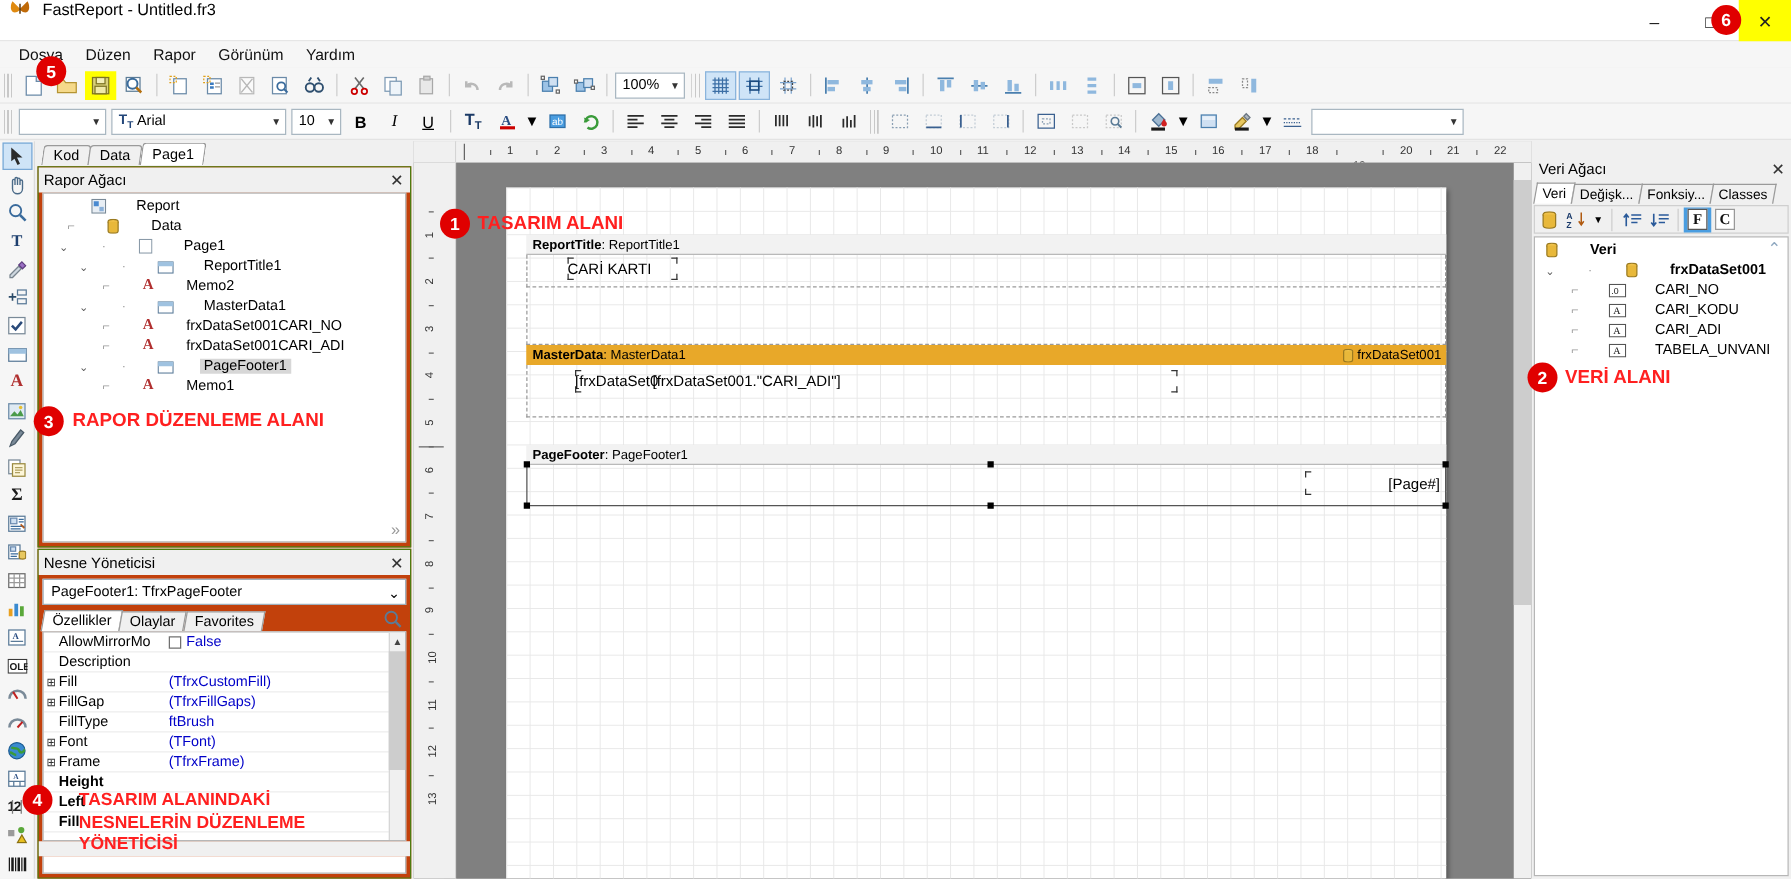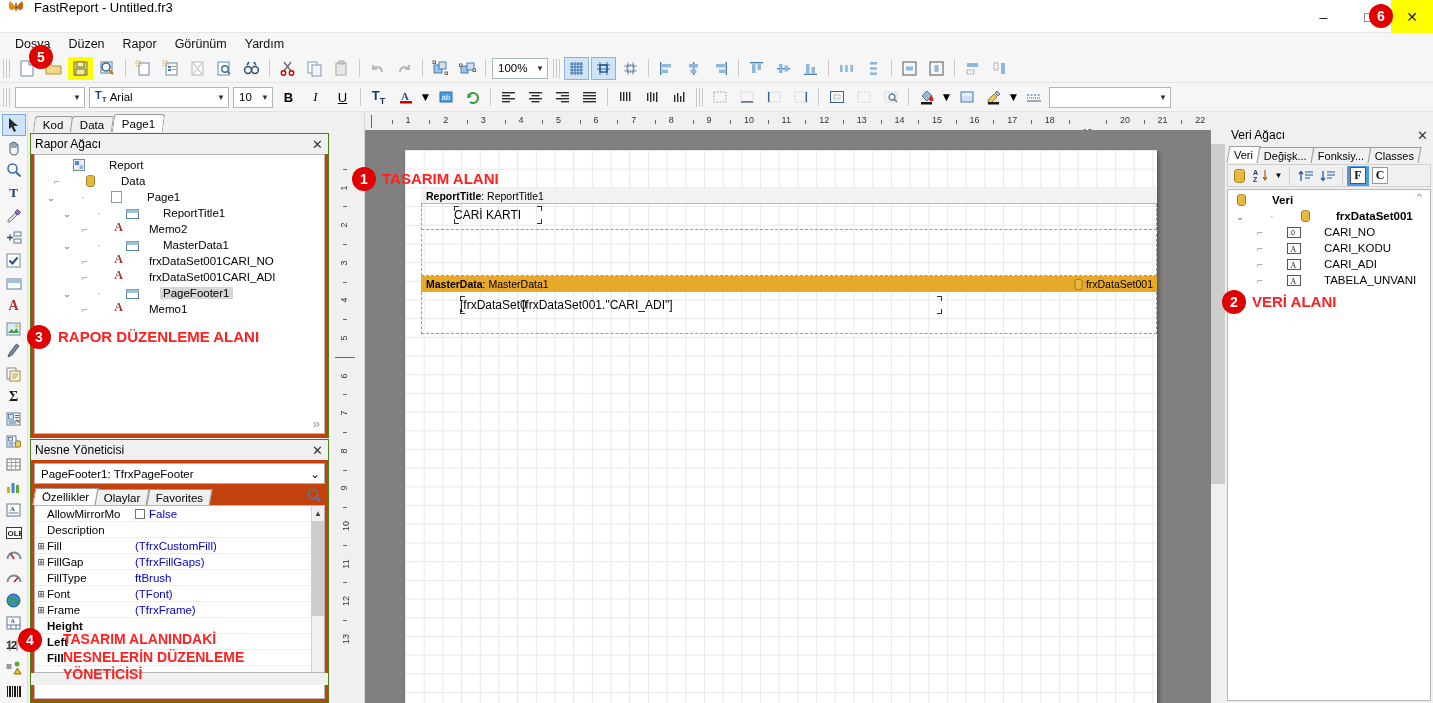--- a/index.html
+++ b/index.html
@@ -1130,20 +1130,38 @@
                   <span class="ch bl"></span>
               </div>
               <div class="memo" style="left:100px;top:4px;width:420px;height:18px;">
                 <span>[frxDataSet001."CARI_ADI"]</span>
                 <span class="ch tr"></span>
                   <span class="ch br"></span>
               </div>
             </div>
           </div>
 
+          <div class="band" style="top:206px;height:50px;">
+            <div class="bandhdr title">
+              <span><b>PageFooter</b><span>: </span><span>PageFooter1</span></span>
+            </div>
+            <div class="bandbody bsolid" style="height:33px;border-top:none;position:relative;">
+              <div class="memo" style="right:4px;top:5px;width:60px;height:19px;justify-content:flex-end;">
+                <span>[Page#]</span>
+                <span class="ch tl" style="left:-48px"></span>
+                  <span class="ch bl" style="left:-48px"></span>
+              </div>
+              <span class="hnd" style="left: -3px; top:-3px;"></span>
+              <span class="hnd" style="left:368px; top:-3px;"></span>
+              <span class="hnd" style="right:-3px; top:-3px;"></span>
+              <span class="hnd" style="left: -3px; bottom:-3px;"></span>
+              <span class="hnd" style="left:368px; bottom:-3px;"></span>
+              <span class="hnd" style="right:-3px; bottom:-3px;"></span>
+            </div>
+          </div>
         </div>
         <div class="vscrollC">
           <div class="vsthumb"></div>
         </div>
       </div>
     </div>
   </div>
 
   <div class="rightcol">
     <div class="ptitle" style="padding-left:6px;margin-top:12px;">

